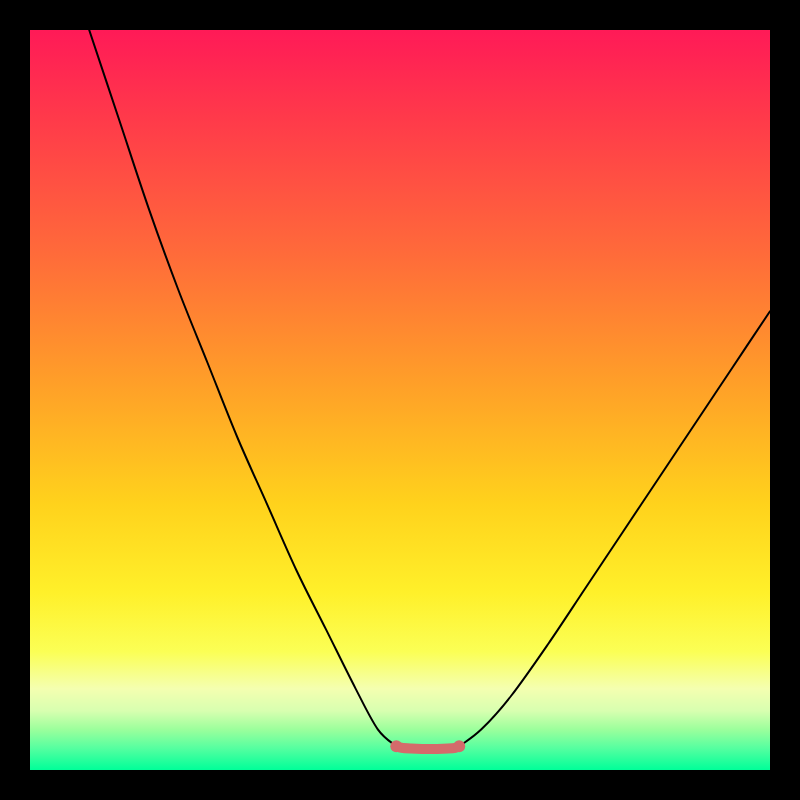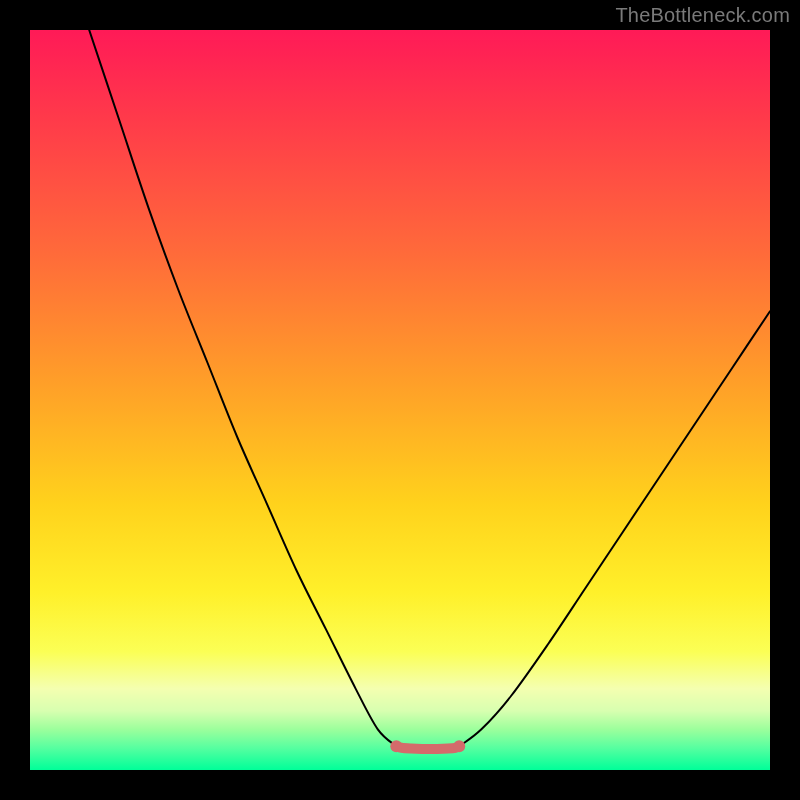--- a/index.html
+++ b/index.html
@@ -74,14 +74,13 @@
         <path id="path-floor" fill="none" stroke="#000" stroke-width="2" stroke-linecap="round" d="M 366.3,716.32 C 368.15000000000003,716.5666666666667 373.08333333333337,717.43 377.40000000000003,717.8 C 381.7166666666667,718.17 387.2666666666667,718.4166666666666 392.20000000000005,718.54 C 397.1333333333334,718.6633333333333 402.0666666666667,718.6633333333333 407.00000000000006,718.54 C 411.9333333333334,718.4166666666666 418.09999999999997,718.17 421.79999999999995,717.8 C 425.49999999999994,717.43 427.96666666666664,716.5666666666667 429.2,716.32"></path>
       </g>
       <g id="valley-marker-g">
         <path id="path-marker" fill="none" stroke-width="10" stroke-linecap="round" stroke-linejoin="round" d="M 366.3,716.32 C 367.16333333333336,716.5666666666667 369.0133333333333,717.43 371.48,717.8 C 373.9466666666667,718.17 377.6466666666667,718.355 381.1,718.54 C 384.55333333333334,718.7249999999999 387.8833333333334,718.8483333333334 392.20000000000005,718.91 C 396.5166666666667,718.9716666666666 402.6833333333334,718.9716666666666 407.00000000000006,718.91 C 411.3166666666667,718.8483333333334 415.01666666666665,718.7249999999999 418.09999999999997,718.54 C 421.1833333333333,718.355 423.6499999999999,718.17 425.49999999999994,717.8 C 427.34999999999997,717.43 428.5833333333333,716.5666666666667 429.2,716.32" stroke="#d46b6b"></path>
 
         <circle id="marker-dot-a" r="6" cx="366.3" cy="716.32" fill="#d46b6b"></circle>
         <circle id="marker-dot-b" r="6" cx="429.2" cy="716.32" fill="#d46b6b"></circle>
       </g>
     </svg>
   </div>
-  <div class="watermark">TheBottleneck.com</div>
 </div>
 
 </body></html>

